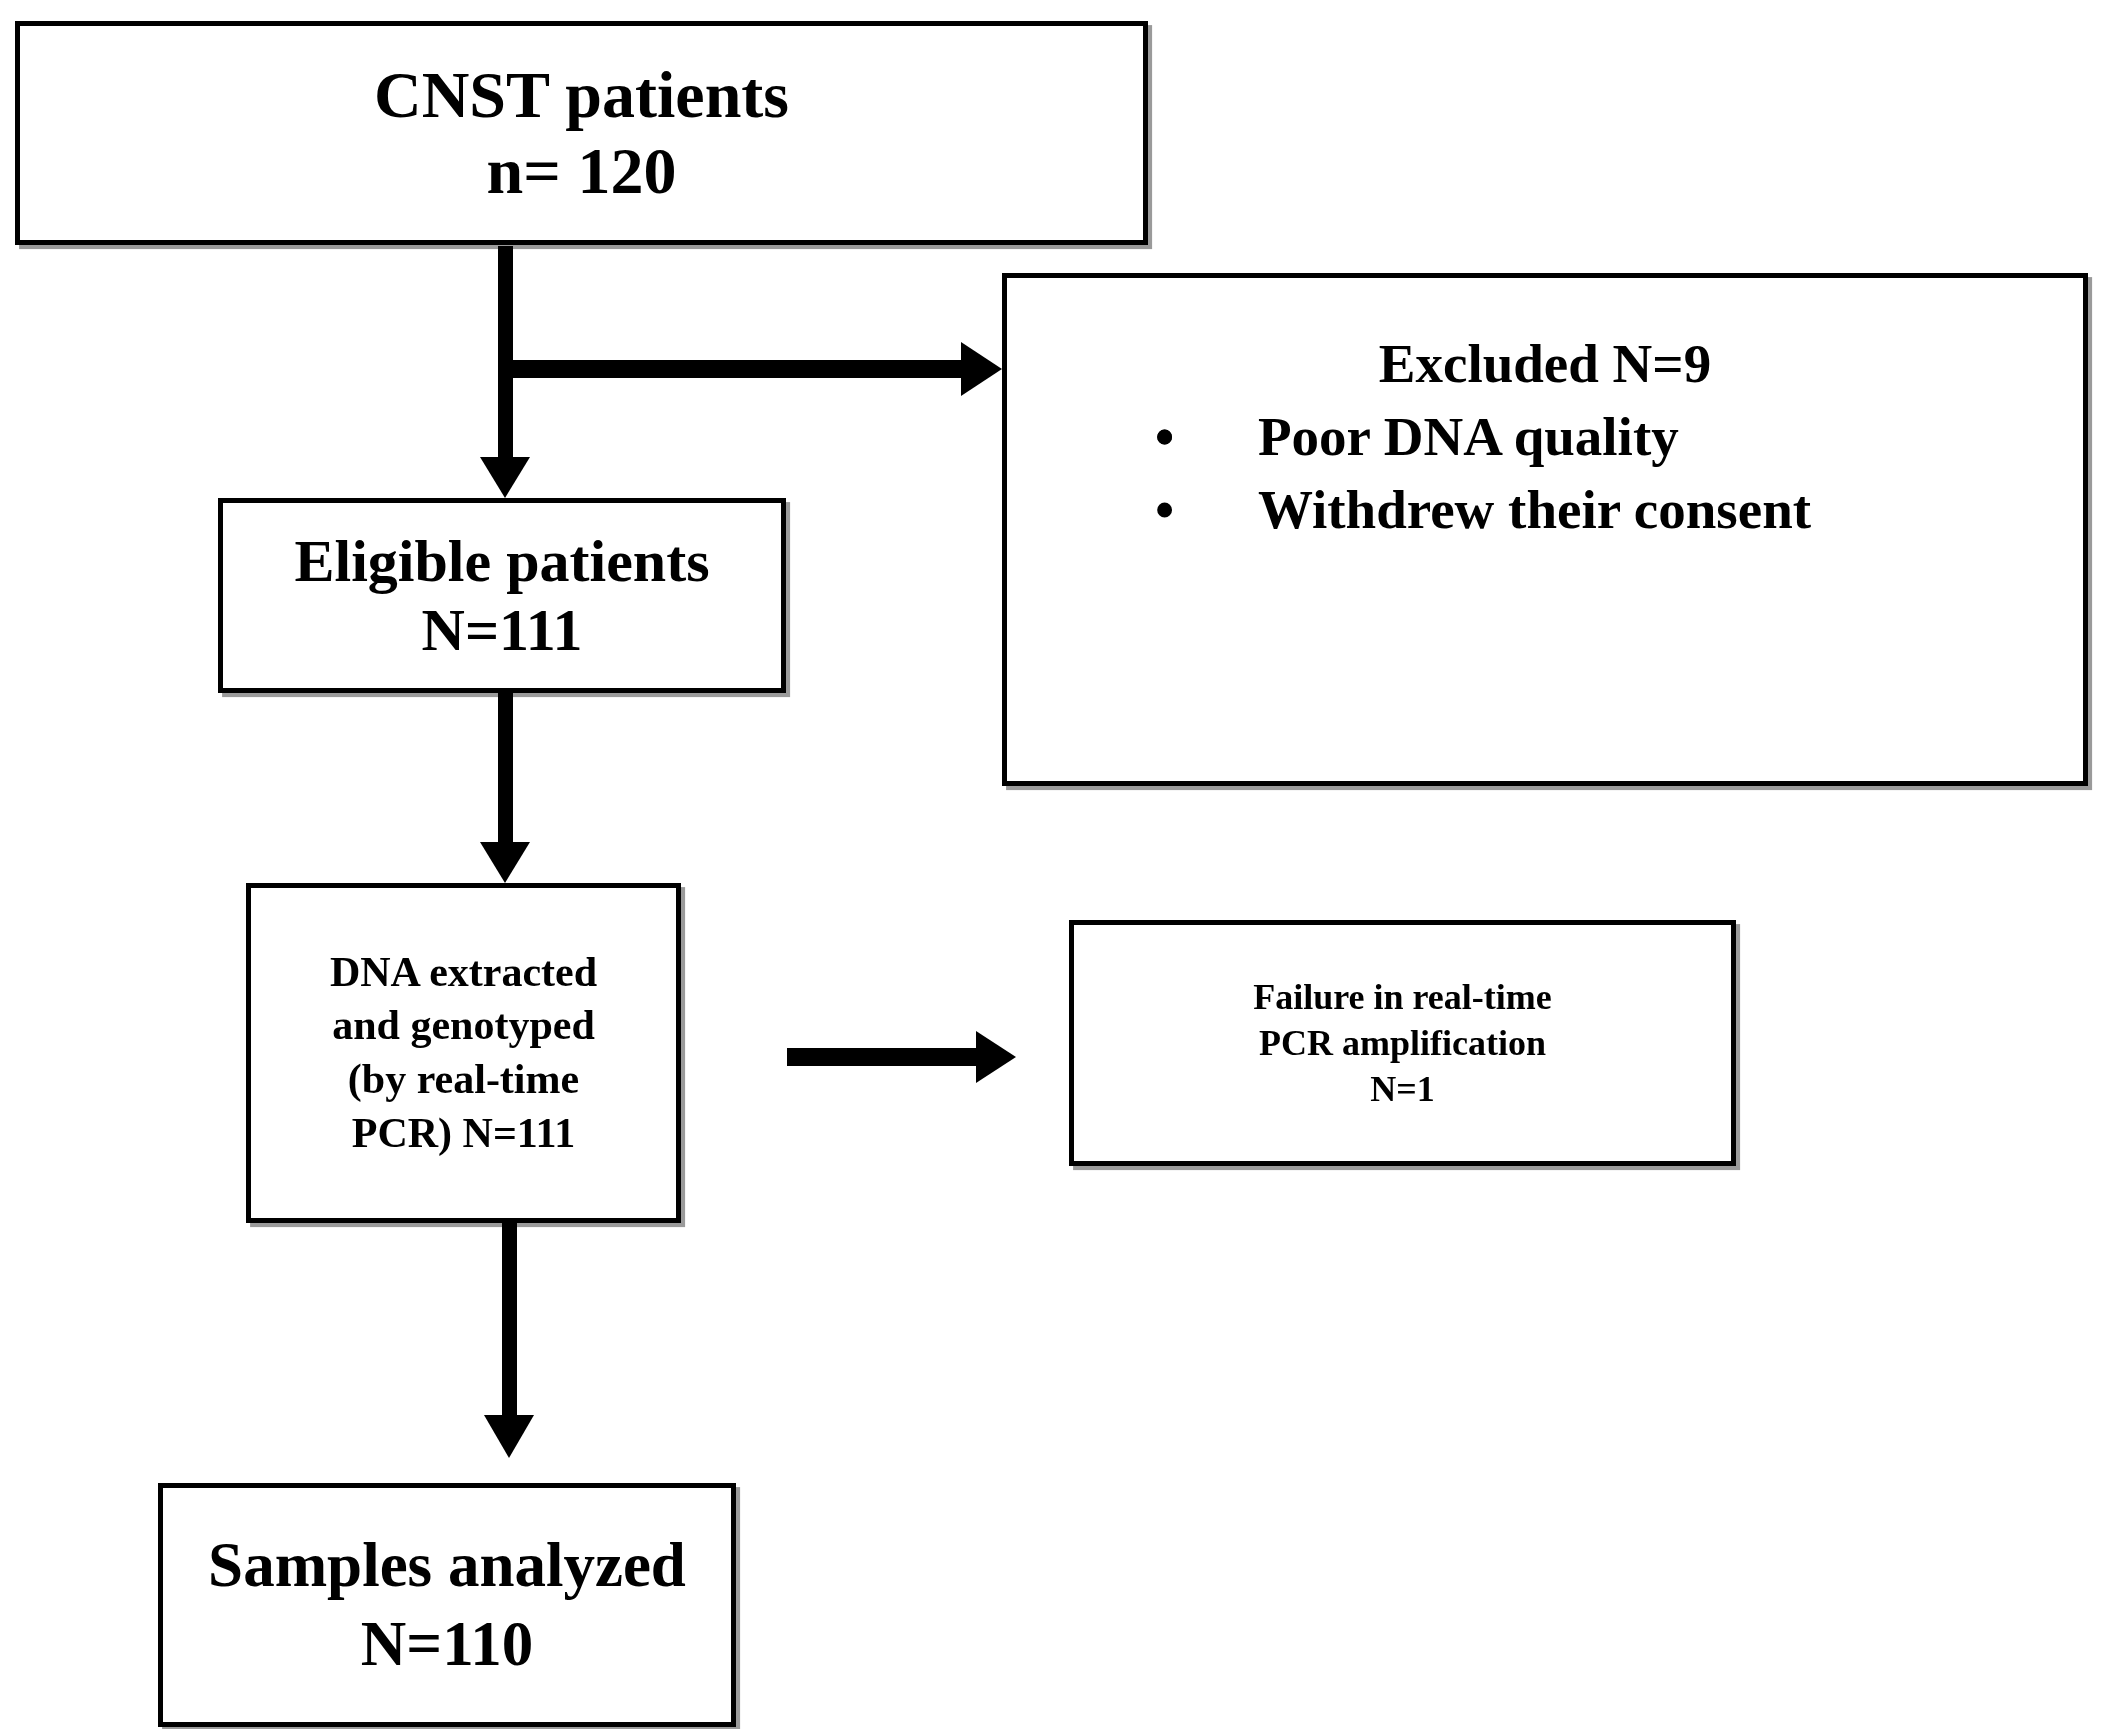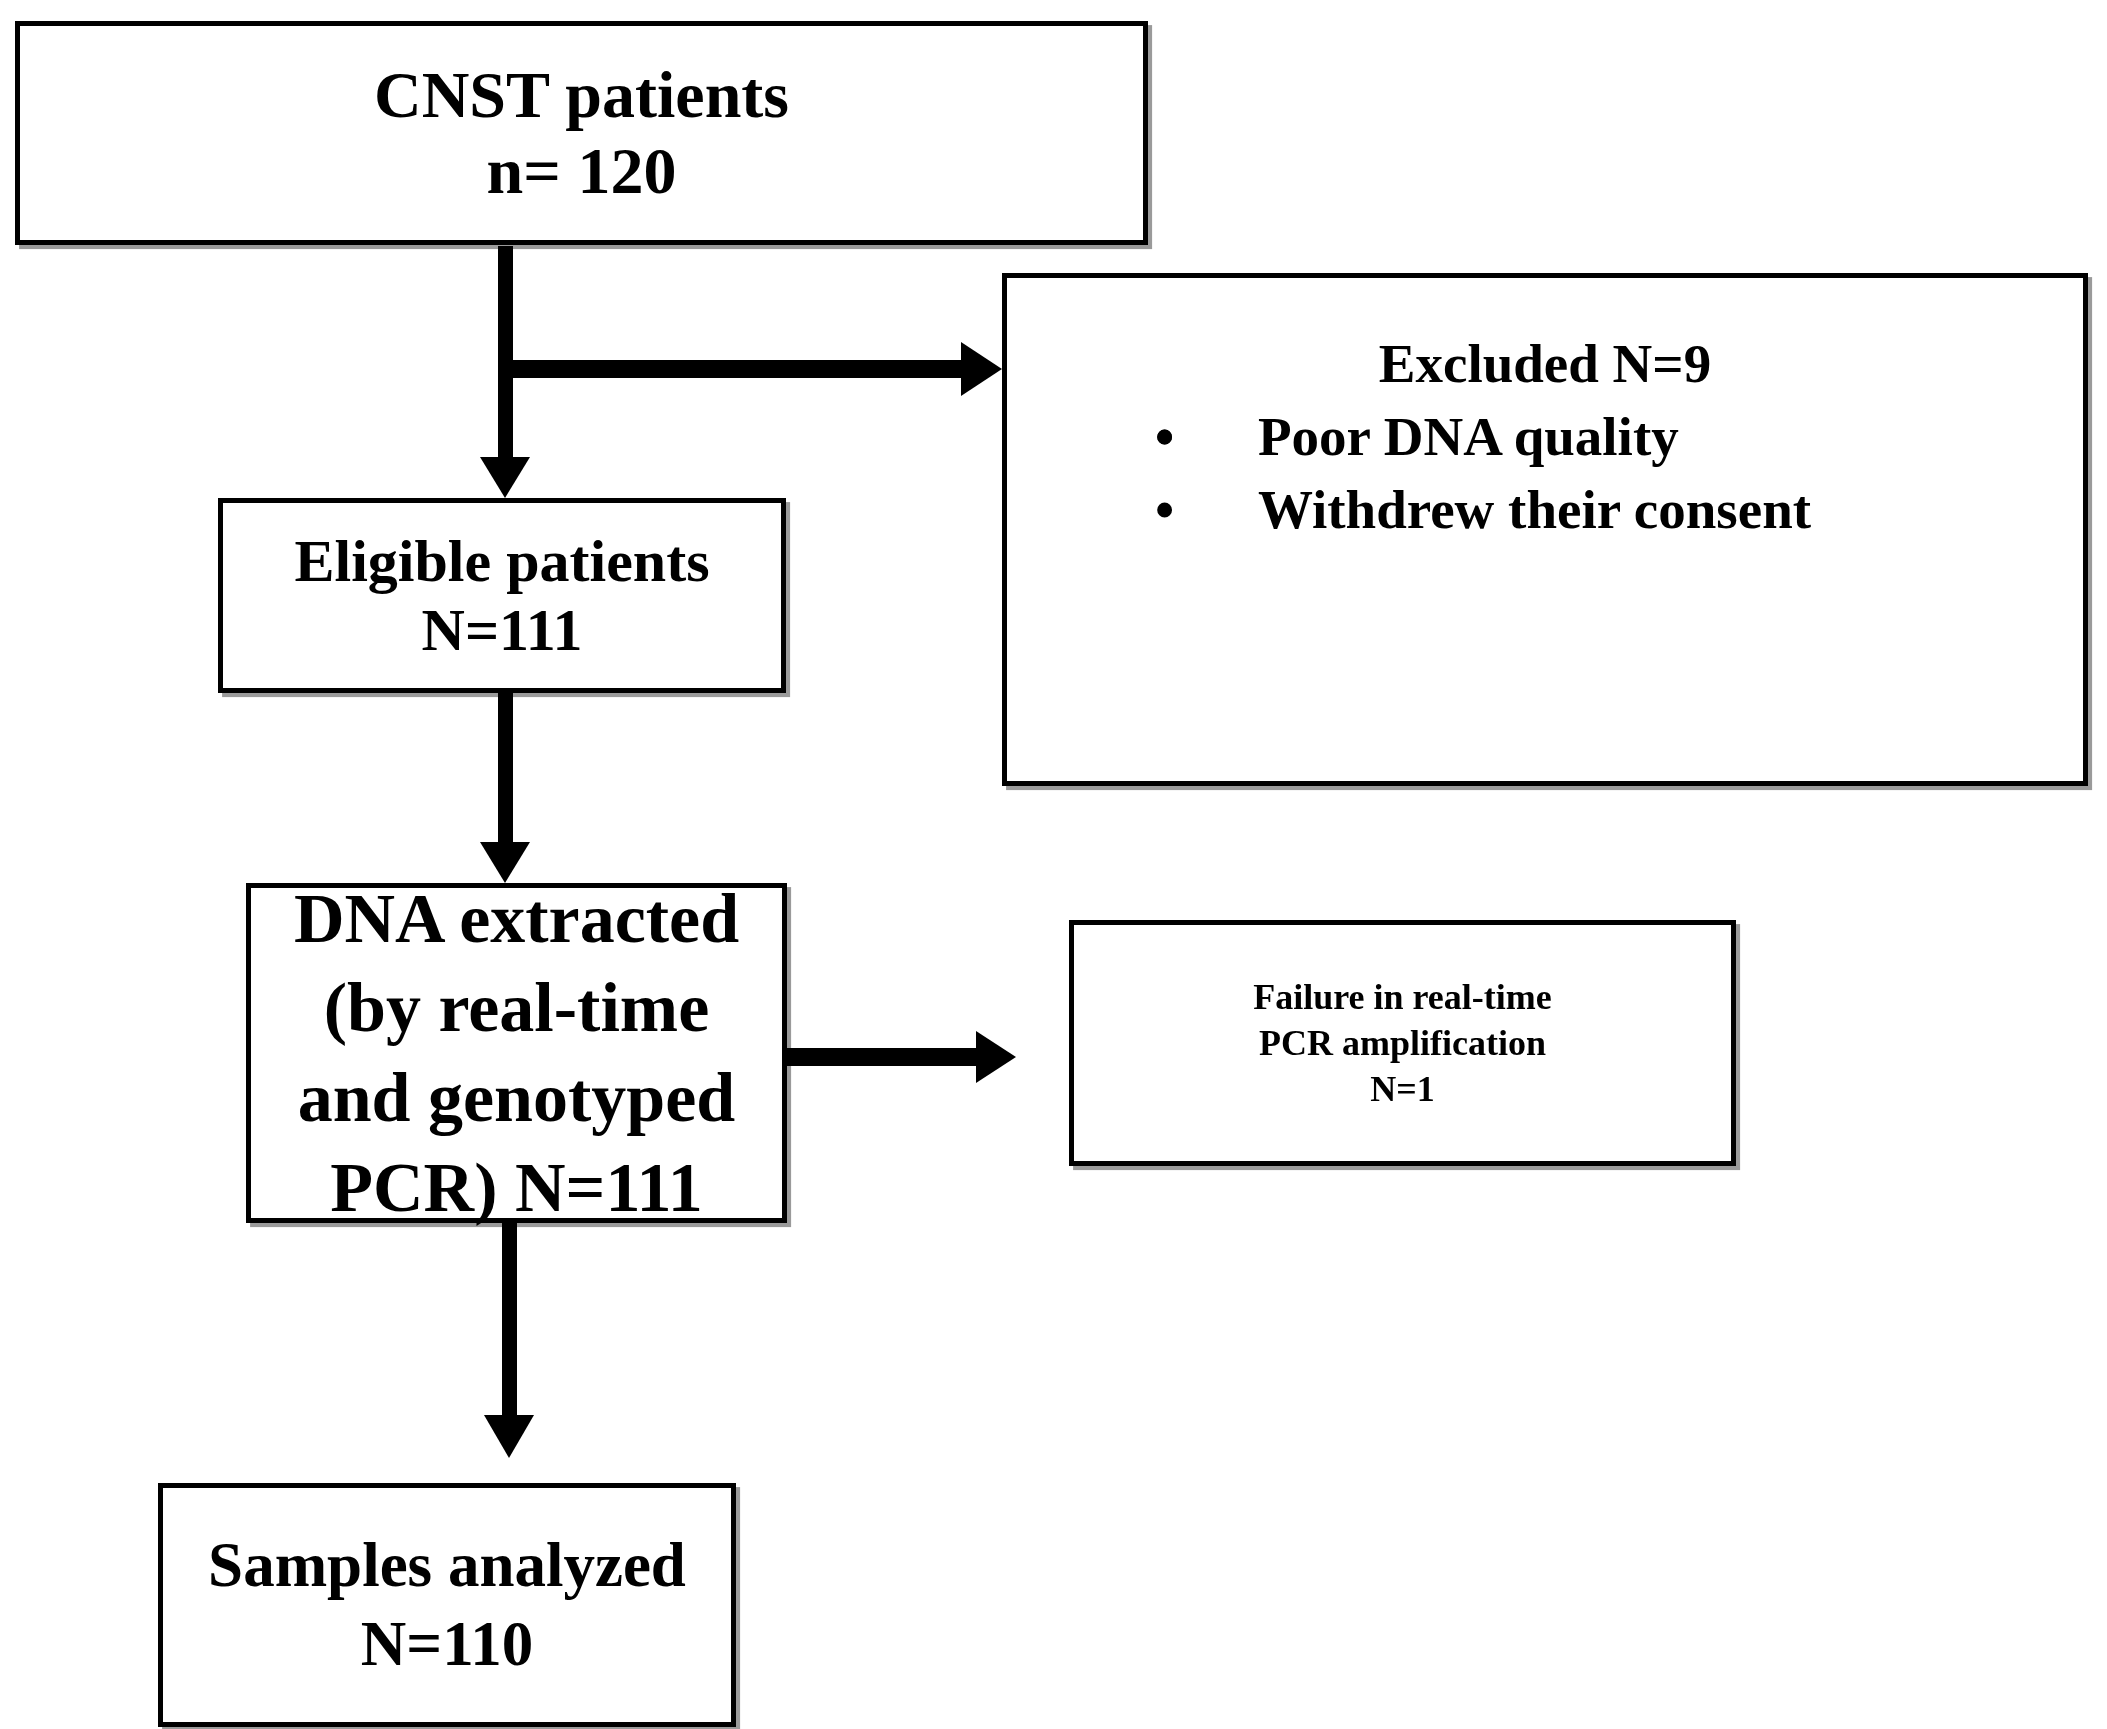--- a/index.html
+++ b/index.html
@@ -24,21 +24,21 @@
     background: #ffffff;
     box-shadow: 4.1px 4.1px 0 #9a9a9a;
     display: flex;
     flex-direction: column;
     align-items: center;
     justify-content: center;
     text-align: center;
   }
   .box-cnst     { left: 15px;   top: 21px;   width: 1133px; height: 224px; font-size: 66px; line-height: 1.15; }
   .box-eligible { left: 218px;  top: 498px;  width: 568px;  height: 195px; font-size: 60px; line-height: 1.15; }
-  .box-dna      { left: 246px;  top: 883px; width: 541px;  height: 340px; font-size: 70px; line-height: 1.28; }
+  .box-dna      { left: 246px;  top: 883px; width: 435px;  height: 340px; font-size: 42px; line-height: 1.28; }
   .box-samples  { left: 158px;  top: 1483px; width: 578px;  height: 244px; font-size: 63px; line-height: 1.26; }
   .box-failure  { left: 1069px; top: 920px; width: 667px;  height: 246px; font-size: 36px; line-height: 1.28; }
 
   .box-excluded {
     left: 1002px; top: 273px; width: 1086px; height: 513px;
     font-size: 55px; line-height: 1.33;
     display: block;
     text-align: left;
     padding-top: 49px;
   }
@@ -111,22 +111,22 @@
   <div class="node box-eligible">
     <div class="line">Eligible patients</div>
     <div class="line">N=111</div>
   </div>
 
   <div class="shaft a2-shaft"></div>
   <div class="head a2-head"></div>
 
   <div class="node box-dna">
     <div class="line">DNA extracted</div>
+    <div class="line">and genotyped</div>
     <div class="line">(by real-time</div>
-    <div class="line">and genotyped</div>
     <div class="line">PCR) N=111</div>
   </div>
 
   <div class="shaft a3-shaft"></div>
   <div class="head a3-head"></div>
 
   <div class="node box-failure">
     <div class="line">Failure in real-time</div>
     <div class="line">PCR amplification</div>
     <div class="line">N=1</div>

